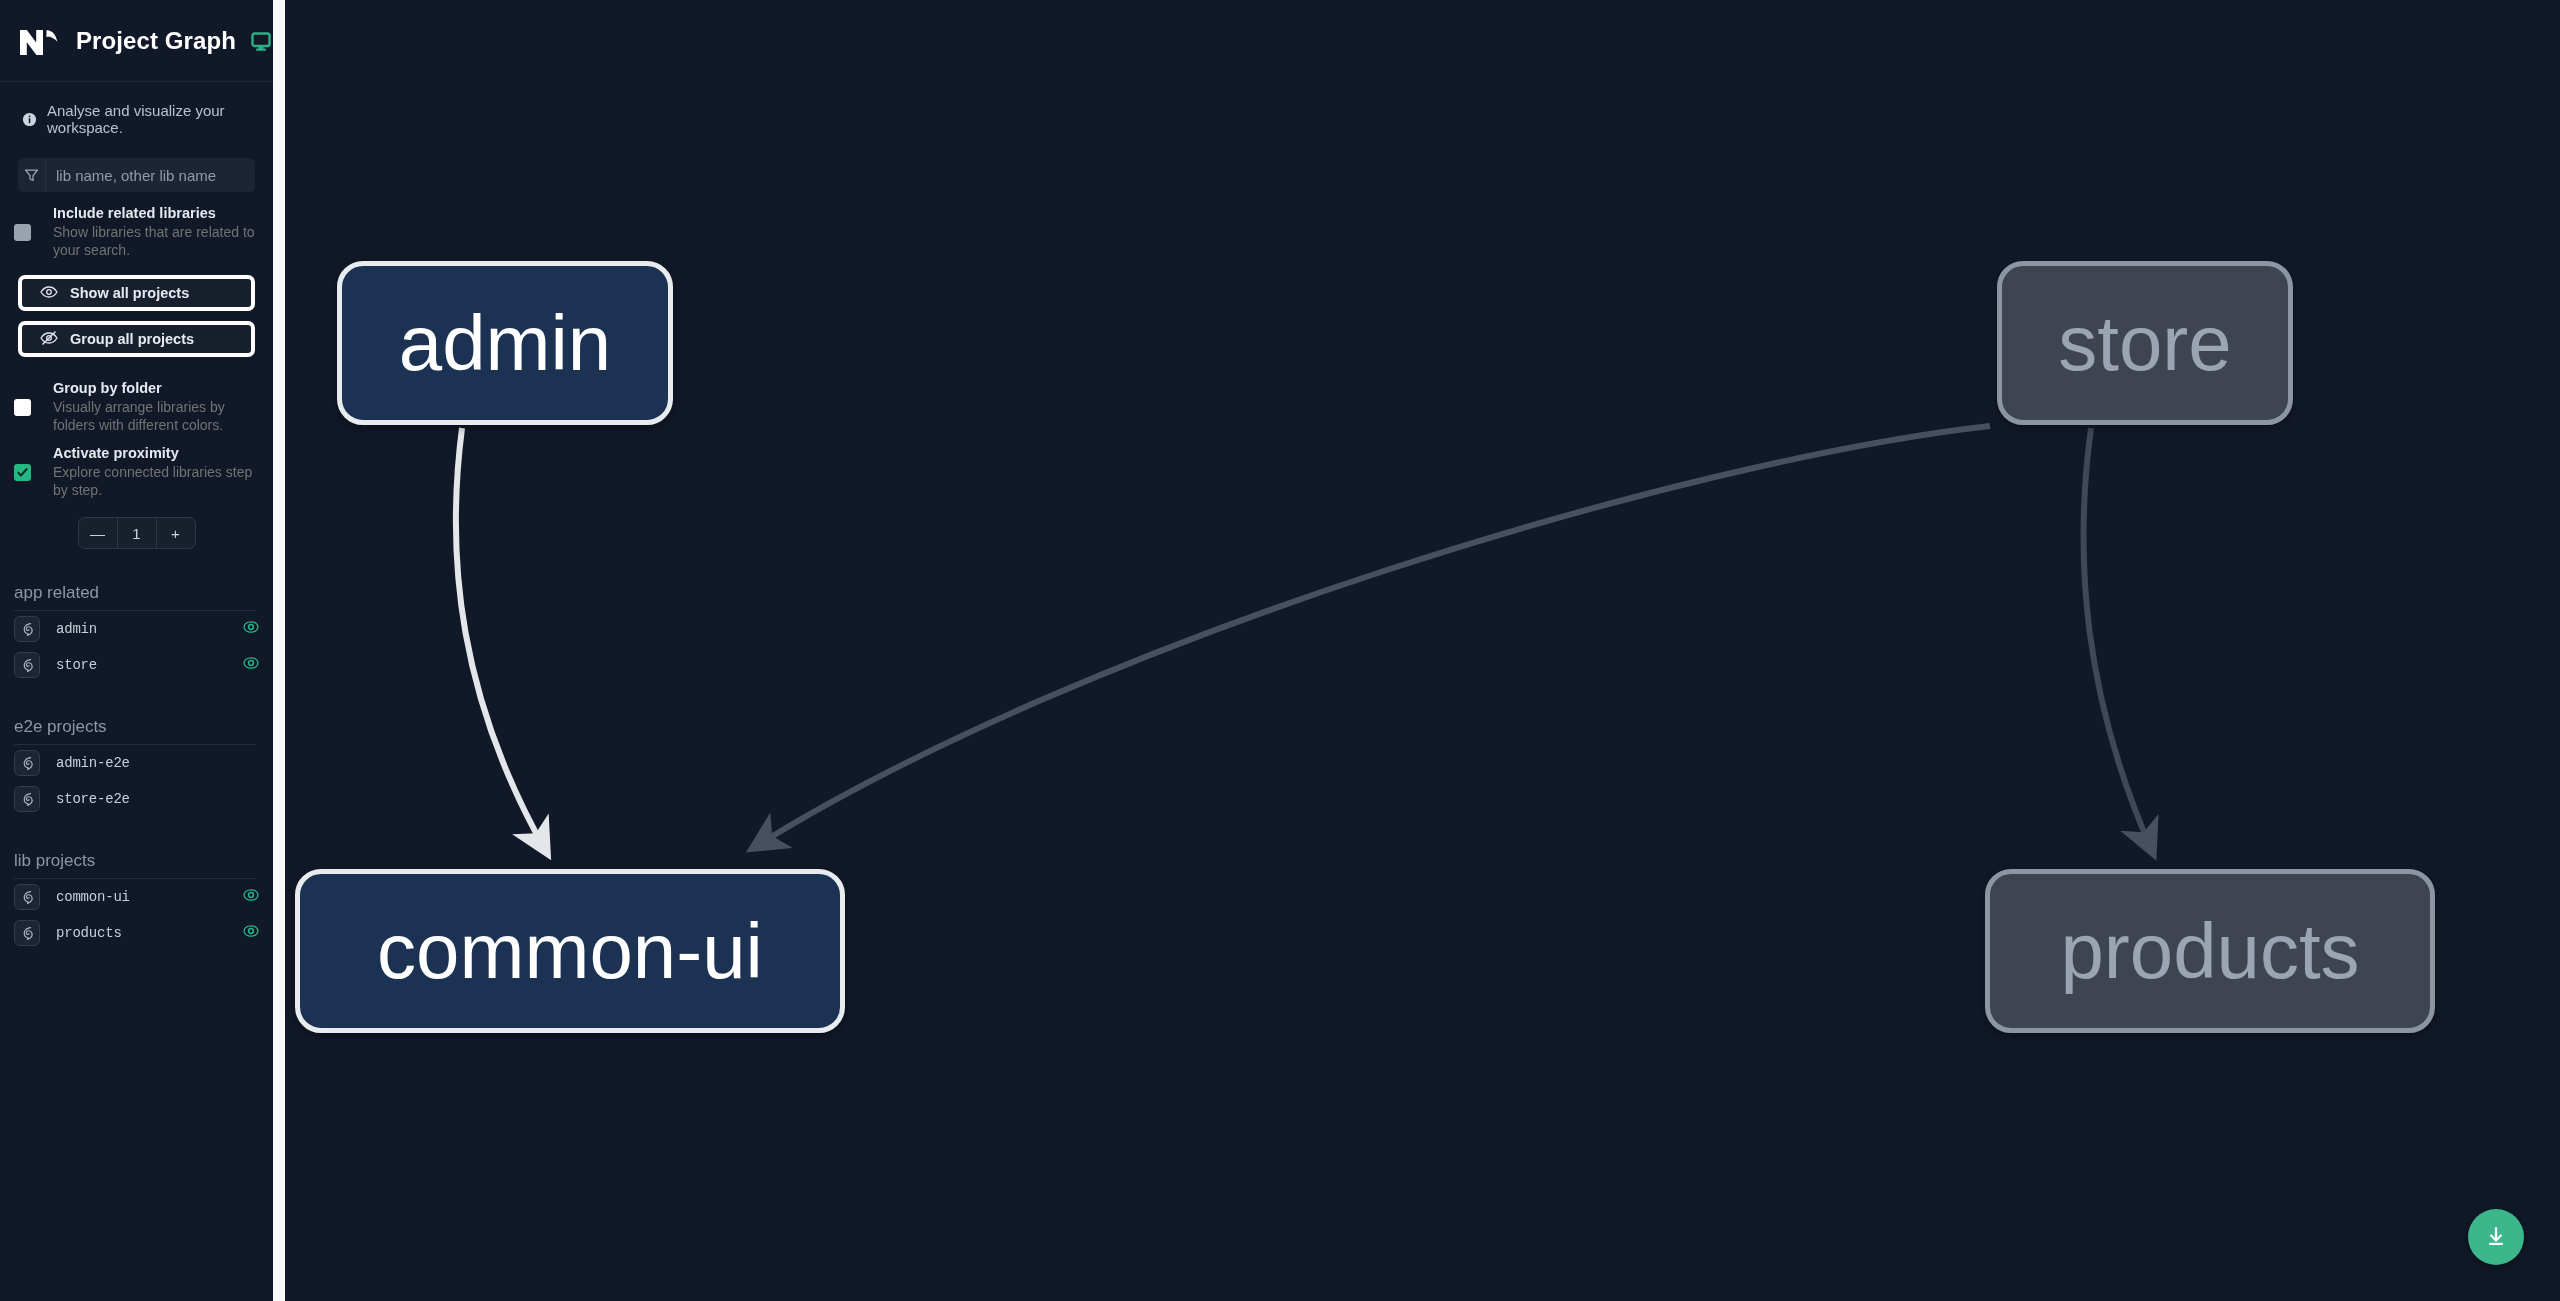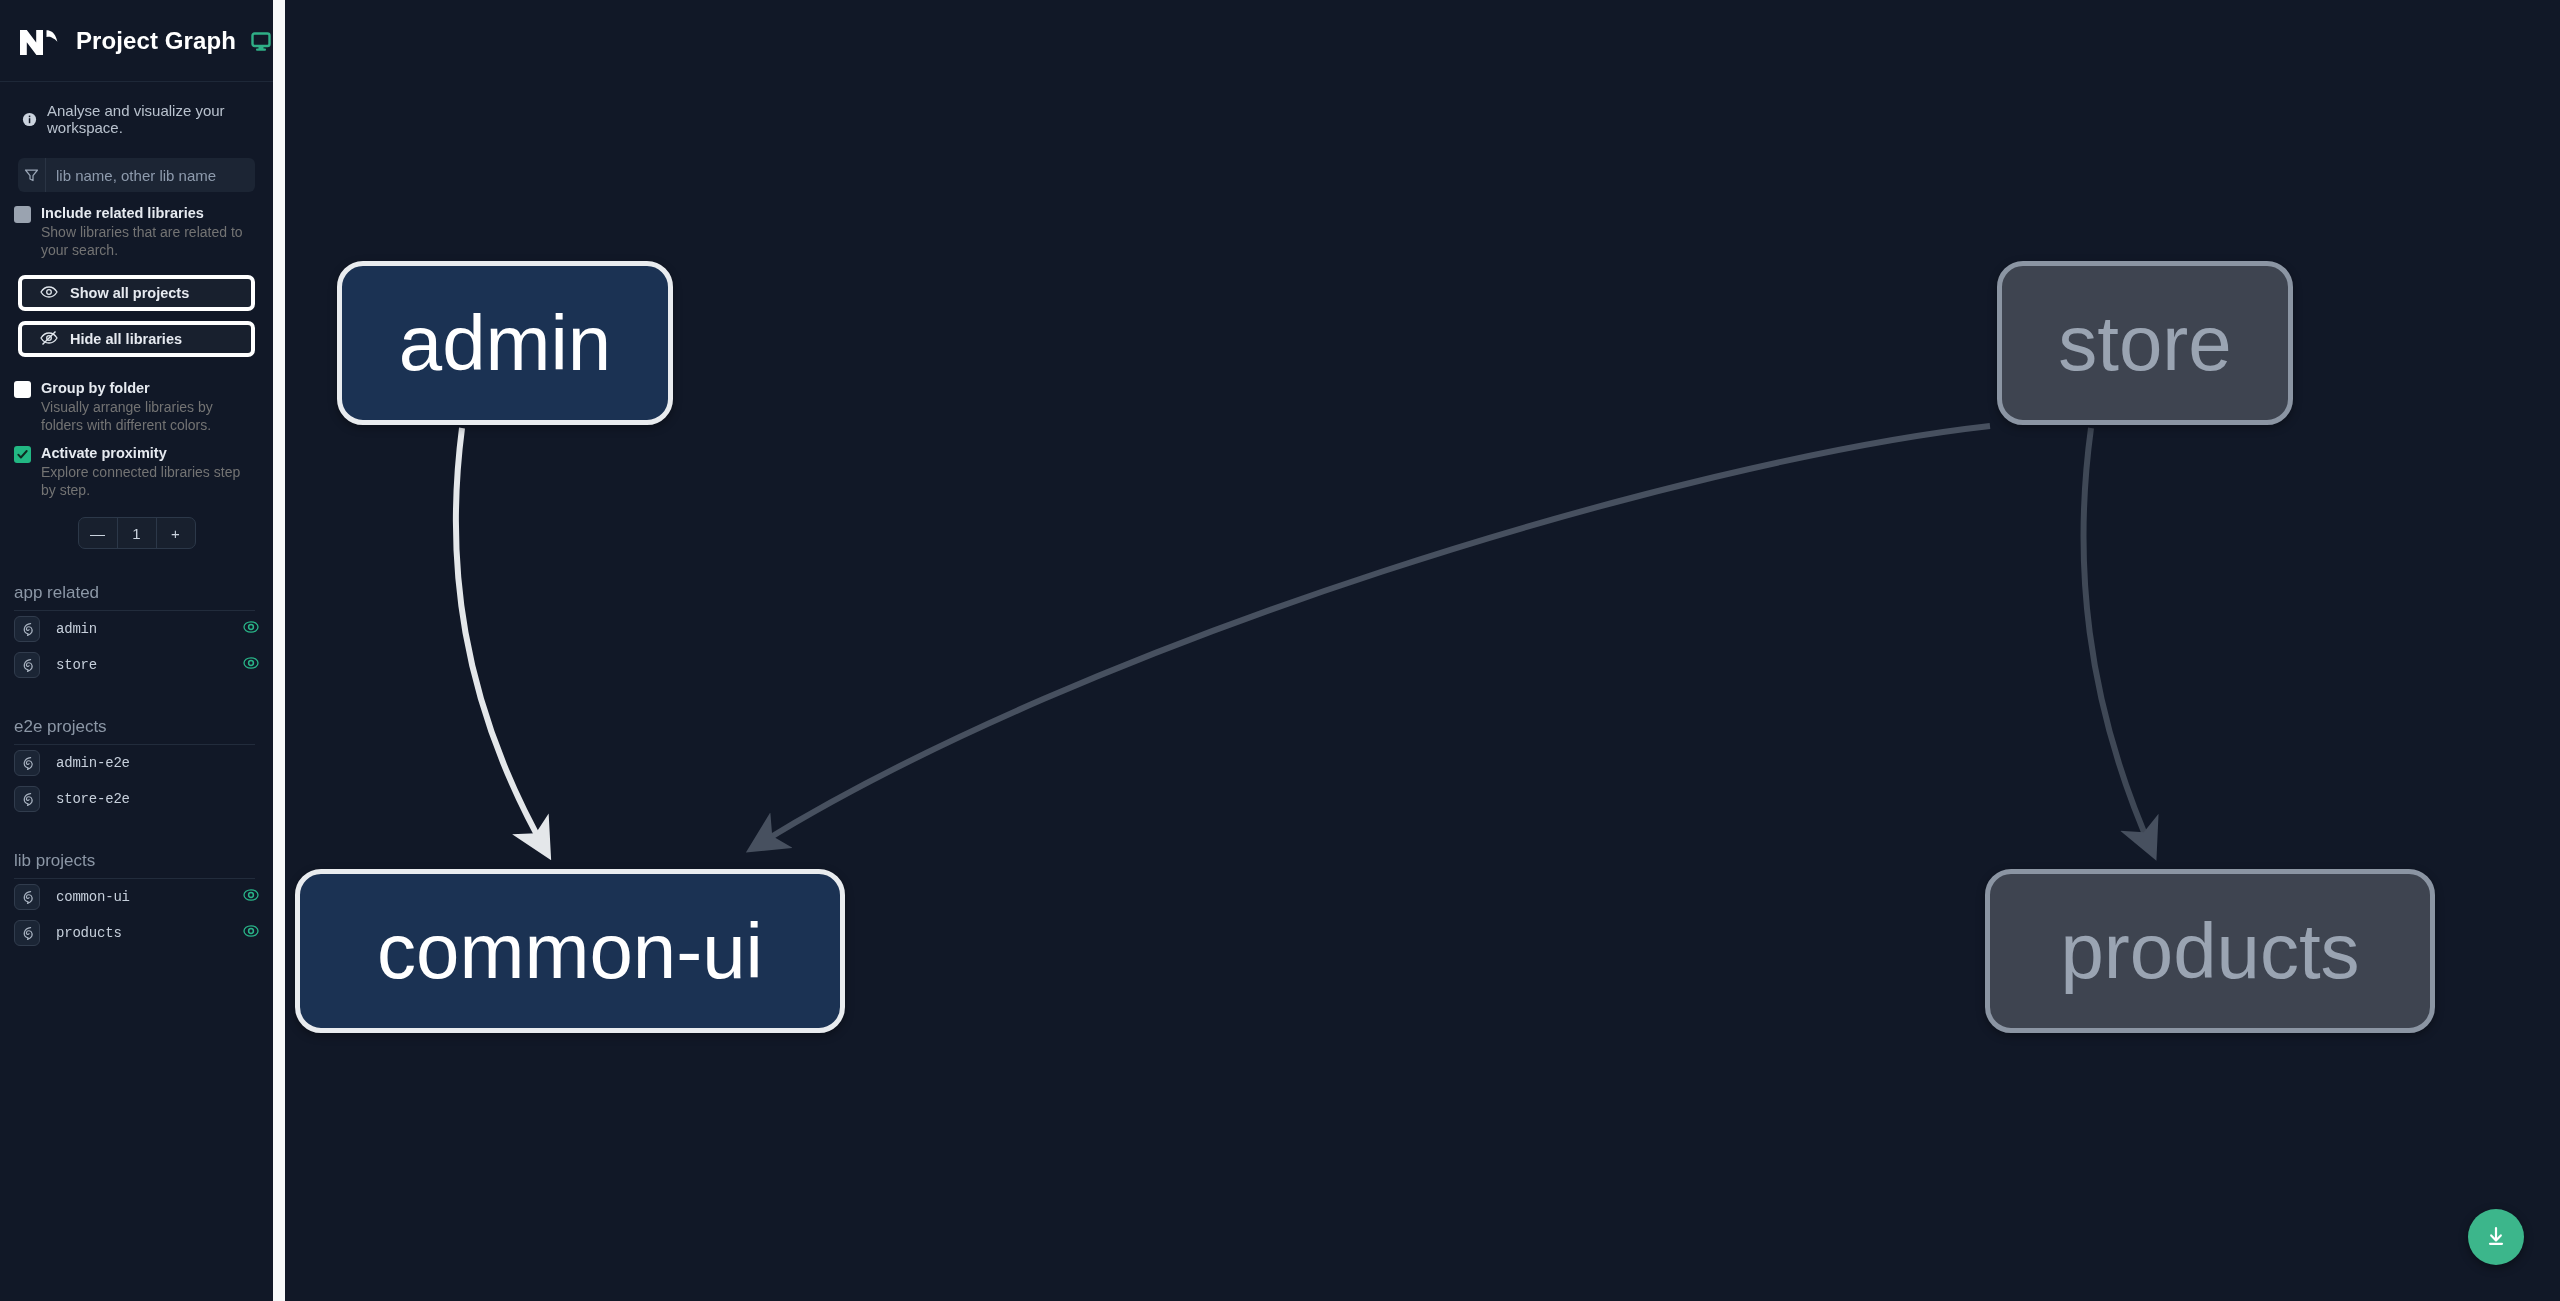--- a/index.html
+++ b/index.html
@@ -64,21 +64,21 @@
   }
   .funnel-icon { width: 15px; height: 15px; }
   .search-input {
     flex: 1; border: 0; outline: 0; background: transparent;
     color: #d7dde5; font-size: 15px;
     font-family: "Liberation Sans", sans-serif;
     padding-left: 10px;
   }
   .search-input::placeholder { color: #8e9bad; }
 
-  .opt-row { display: flex; padding: 12px 18px 0 14px; gap: 10px; }
+  .opt-row { display: flex; padding: 12px 18px 0 14px; gap: 22px; align-items: center; }
   .cbox {
     width: 17px; height: 17px; border-radius: 3px;
     flex: 0 0 17px; margin-top: 2px;
     display: flex; align-items: center; justify-content: center;
   }
   .cbox.grey   { background: #9aa3b0; }
   .cbox.white  { background: #ffffff; }
   .cbox.green  { background: #22b783; }
   .cbox svg { display:block; }
   .opt-text { min-width: 0; }
@@ -249,21 +249,21 @@
         <span>Show all projects</span>
       </button>
       <button class="sb-btn">
         <span>
           <svg width="18" height="18" viewBox="0 0 18 18">
             <path d="M1 9s3-5 8-5 8 5 8 5-3 5-8 5-8-5-8-5z" fill="none" stroke="#dfe5ec" stroke-width="1.3"></path>
             <circle cx="9" cy="9" r="2.3" fill="none" stroke="#dfe5ec" stroke-width="1.3"></circle>
             <line x1="2.5" y1="15.5" x2="15.5" y2="2.5" stroke="#dfe5ec" stroke-width="1.4"></line>
           </svg>
         </span>
-        <span>Hide all libraries</span>
+        <span>Group all projects</span>
       </button>
     </div>
 
     <div class="opt-row" style="padding-top:22px">
       <span class="cbox white"></span>
       <span class="opt-text">
         <span class="opt-label">Group by folder</span>
         <span class="opt-desc" style="display:block">Visually arrange libraries by folders with different colors.</span>
       </span>
     </div>

